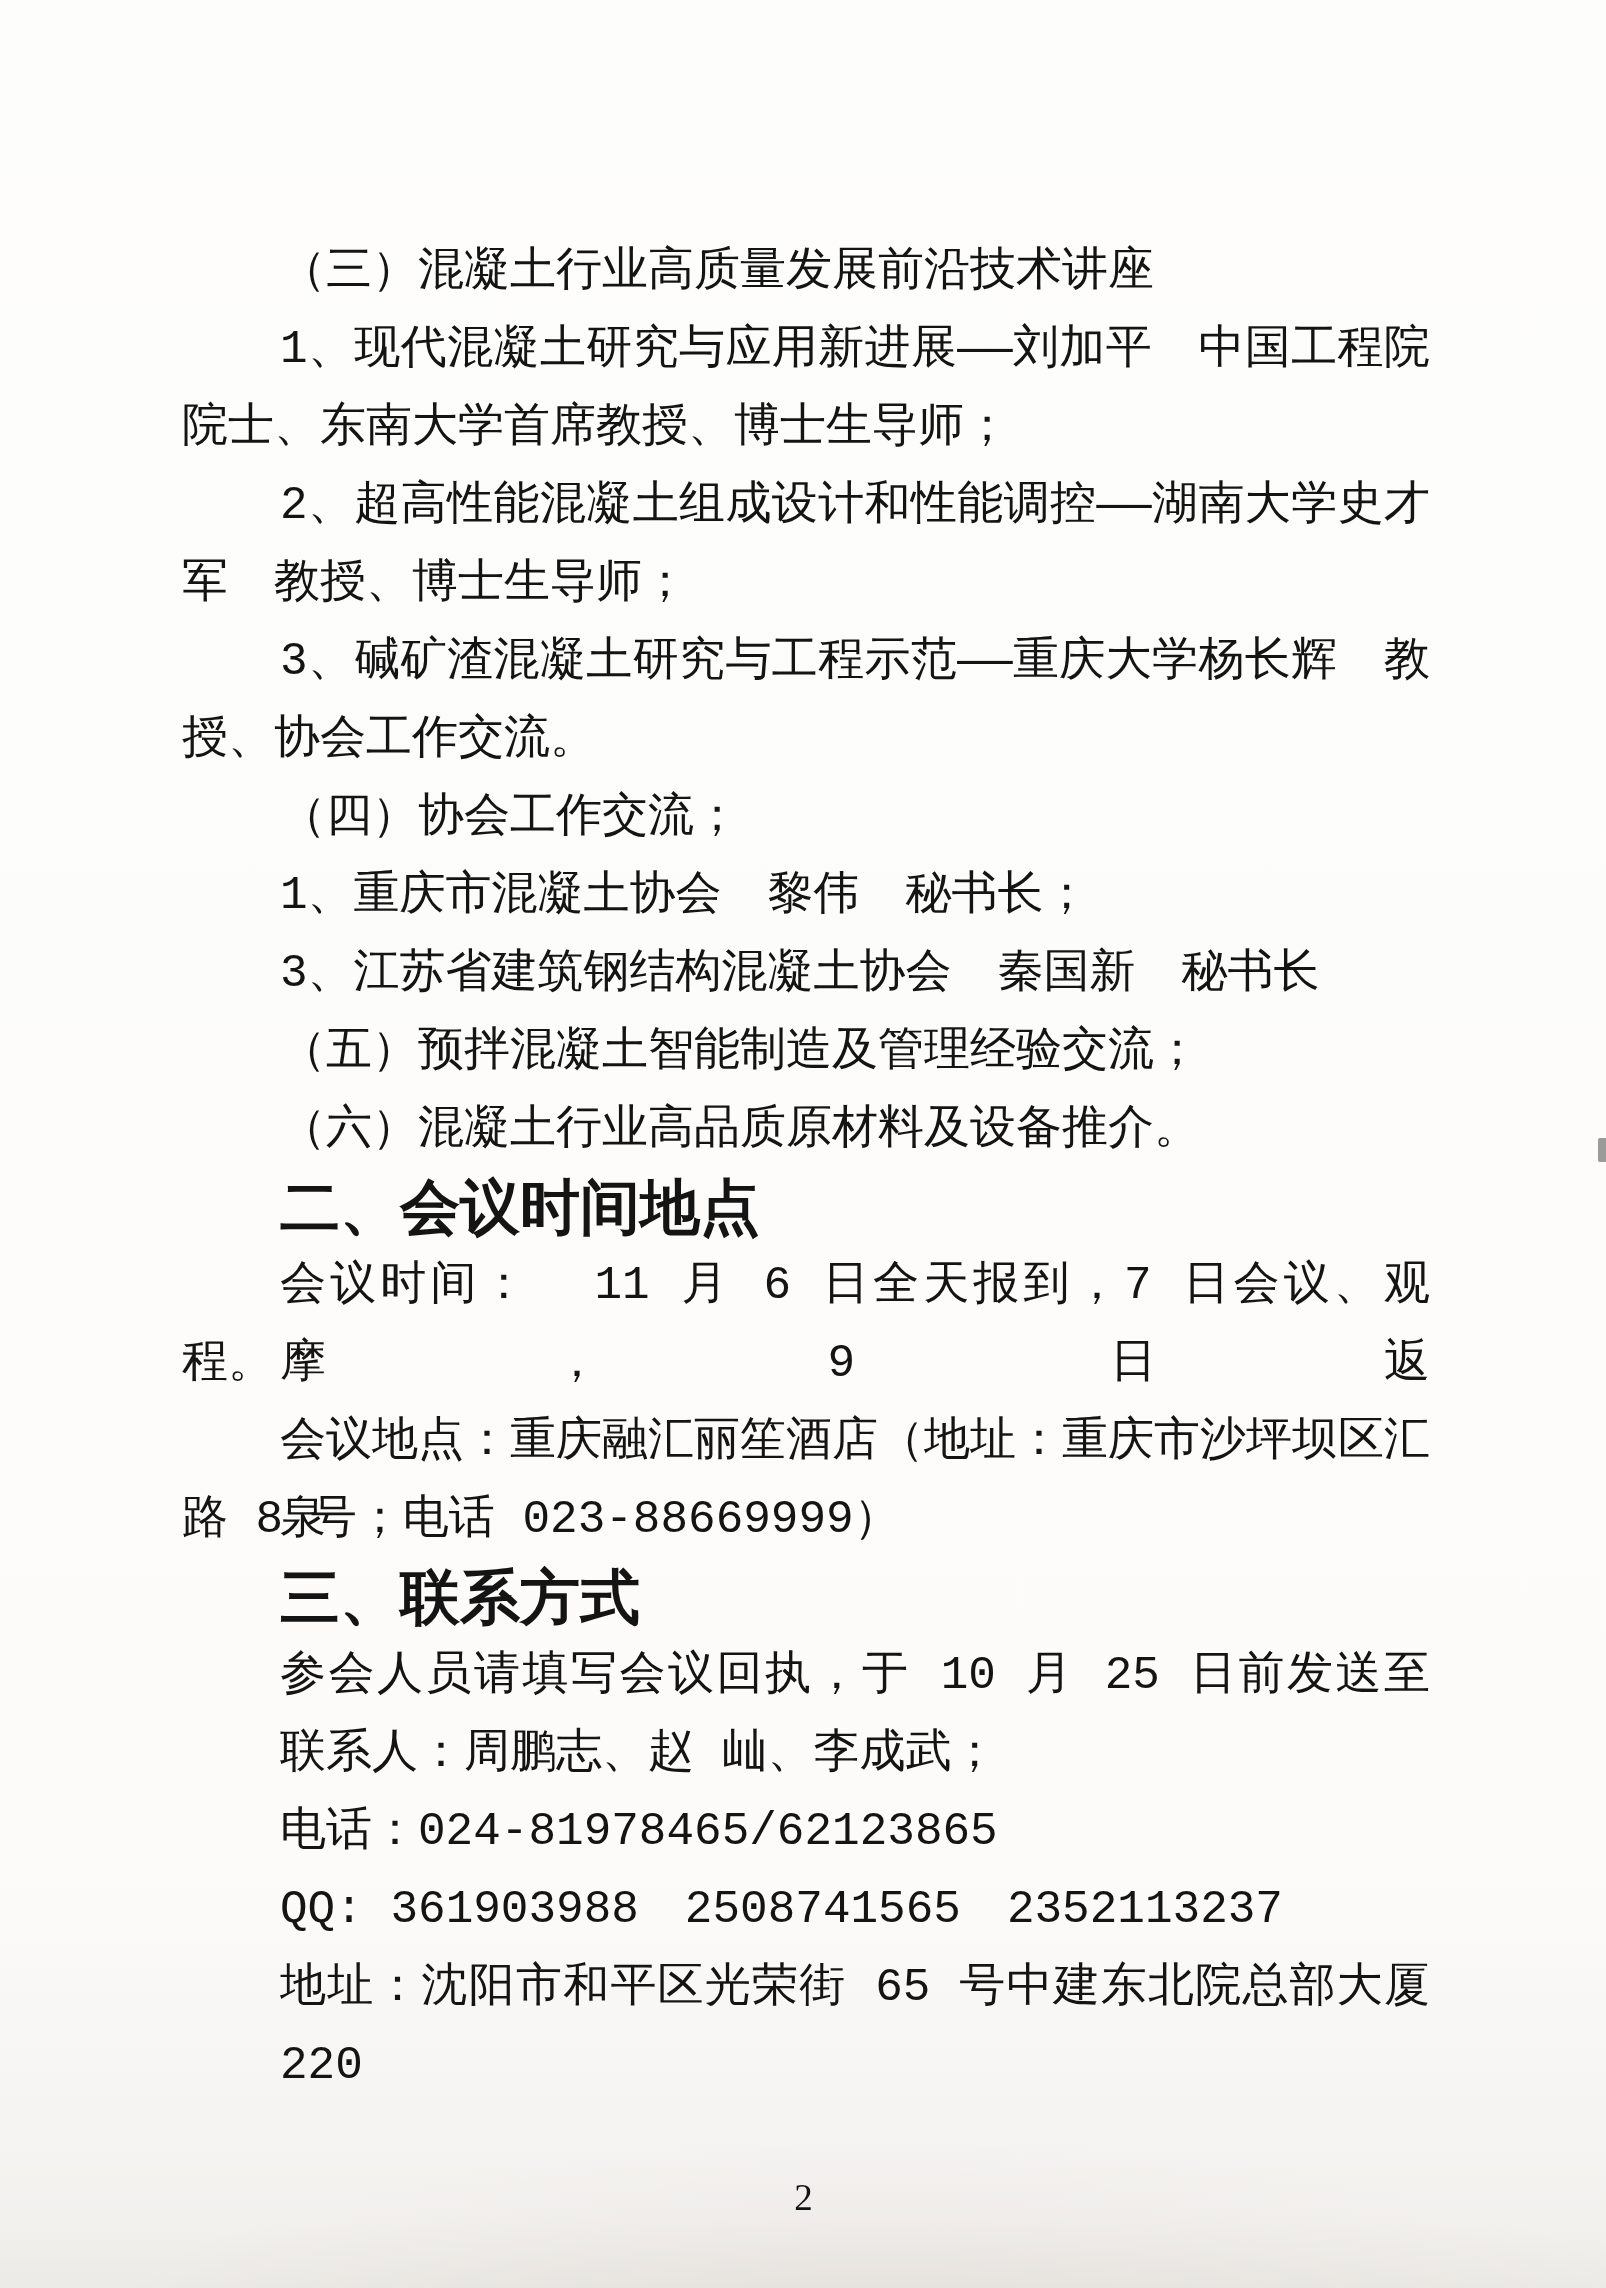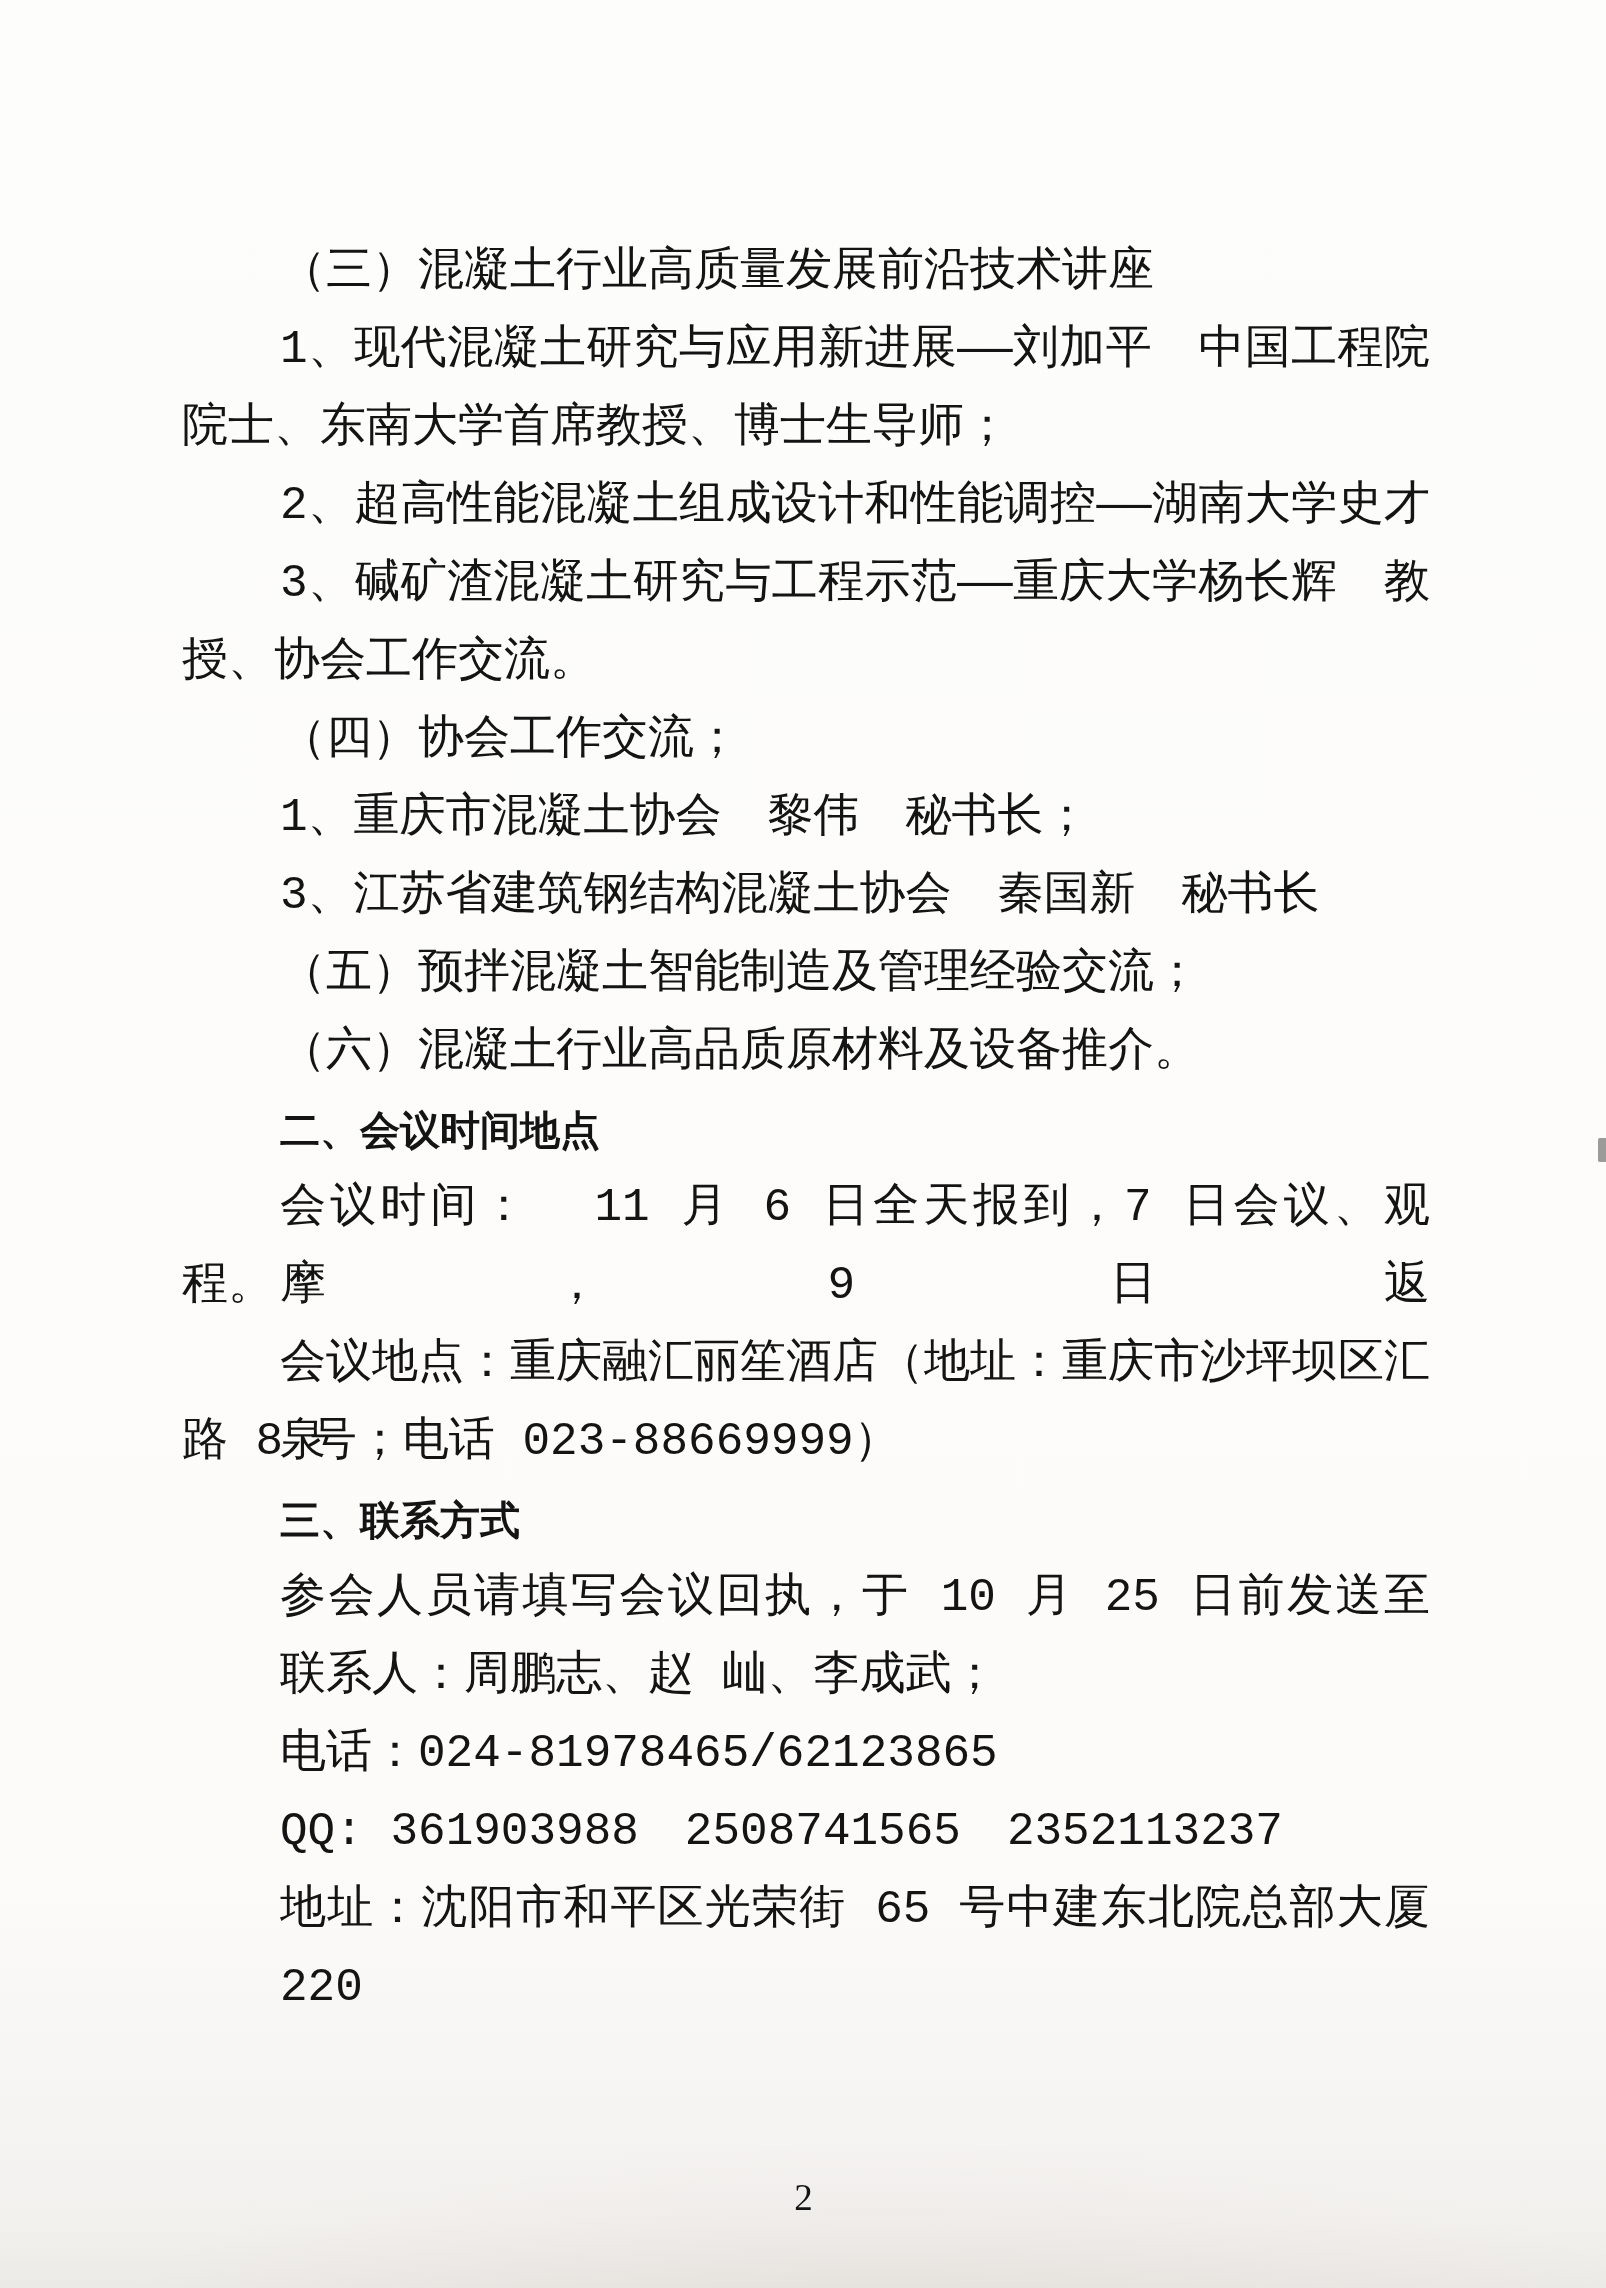--- a/index.html
+++ b/index.html
@@ -28,21 +28,21 @@
     letter-spacing: 0px;
   }
   .indent { padding-left: 98px; }
   .justify {
     text-align: justify;
     text-align-last: justify;
   }
   .heading {
     font-family: "Liberation Sans", "DejaVu Sans", sans-serif;
     font-weight: 700;
-    font-size: 40px;
+    font-size: 60px;
   }
   .pagenum {
     position: absolute;
     top: 2176px;
     left: 0;
     width: 100%;
     text-align: center;
     font-family: "Liberation Serif", "DejaVu Serif", serif;
     font-size: 37px;
     line-height: 44px;
@@ -60,20 +60,21 @@
 </style>
 </head>
 <body>
 
 <div class="page">
   <div class="content">
     <div class="line body indent">（三）混凝土行业高质量发展前沿技术讲座</div>
     <div class="line body indent justify">1、现代混凝土研究与应用新进展——刘加平　中国工程院</div>
     <div class="line body">院士、东南大学首席教授、博士生导师；</div>
     <div class="line body indent justify">2、超高性能混凝土组成设计和性能调控——湖南大学史才</div>
+    <div class="line body">军　教授、博士生导师；</div>
     <div class="line body indent justify">3、碱矿渣混凝土研究与工程示范——重庆大学杨长辉　教</div>
     <div class="line body">授、协会工作交流。</div>
     <div class="line body indent">（四）协会工作交流；</div>
     <div class="line body indent">1、重庆市混凝土协会　黎伟　秘书长；</div>
     <div class="line body indent">3、江苏省建筑钢结构混凝土协会　秦国新　秘书长</div>
     <div class="line body indent">（五）预拌混凝土智能制造及管理经验交流；</div>
     <div class="line body indent">（六）混凝土行业高品质原材料及设备推介。</div>
     <div class="line heading indent">二、会议时间地点</div>
     <div class="line body indent justify">会议时间：  11 月 6 日全天报到，7 日会议、观摩，9 日返</div>
     <div class="line body">程。</div>

